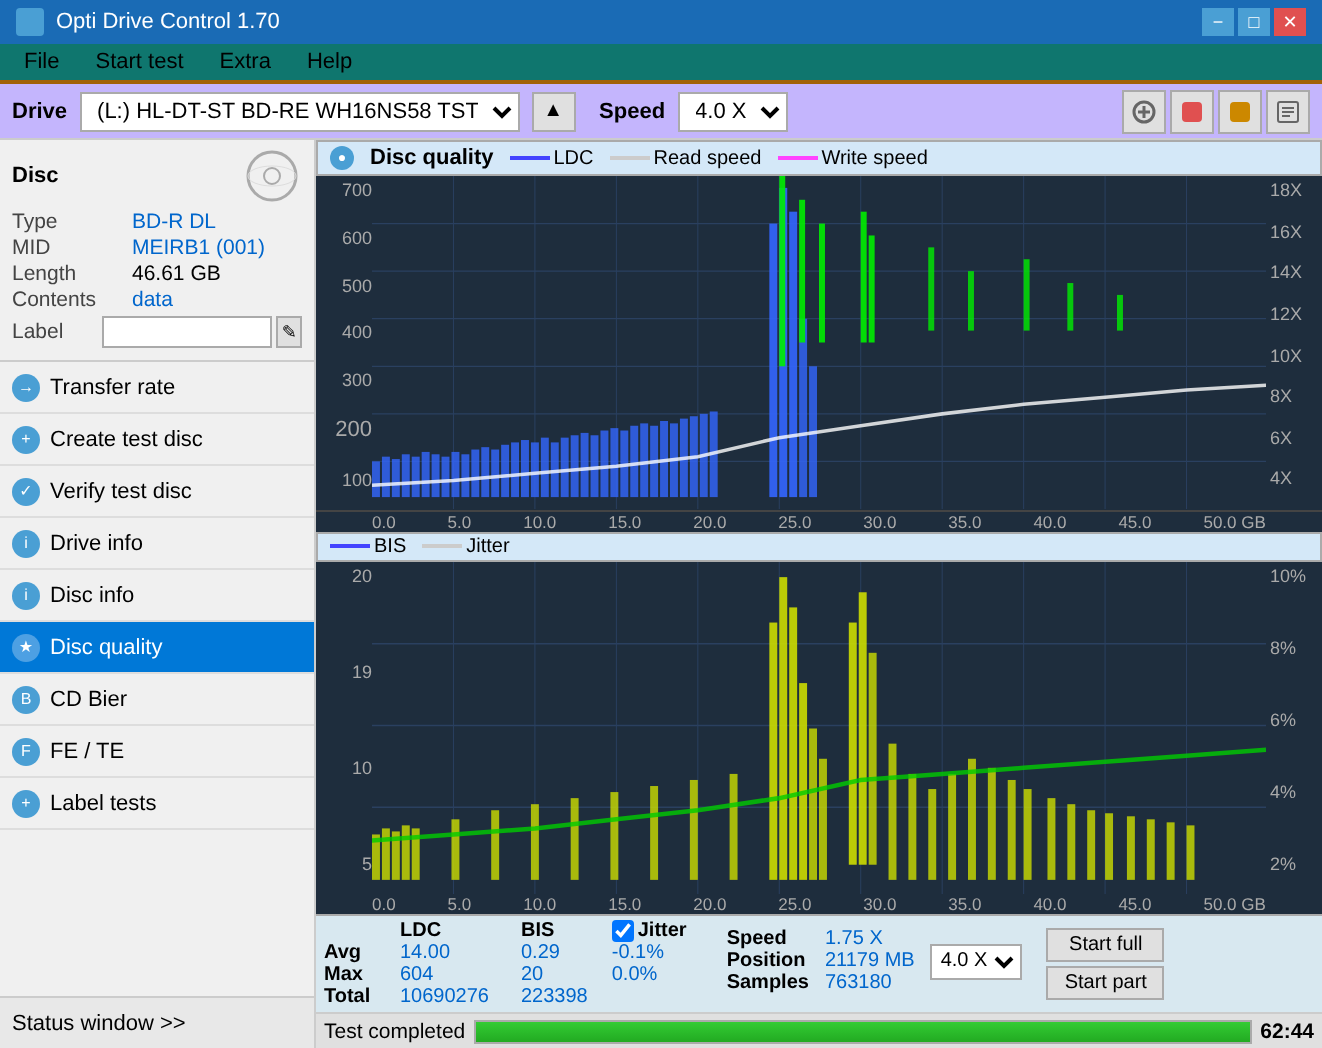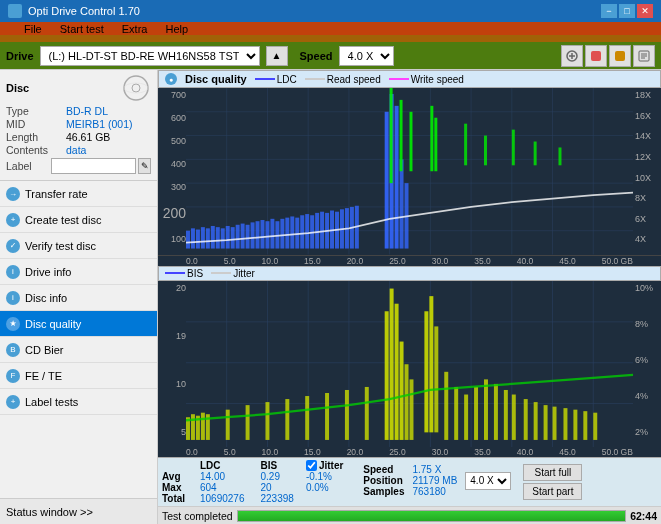--- a/index.html
+++ b/index.html
@@ -28,38 +28,38 @@
     .title-bar-buttons { display: flex; gap: 2px; }
     .title-btn {
       width: 16px; height: 14px; background: #4a9fd4;
       color: white; font-size: 9px; display: flex; align-items: center;
       justify-content: center; cursor: pointer; border: none;
     }
     .title-btn.close { background: #e05050; }
 
     
     .menu-bar {
-      background: #c2410c;
+      background: #0f766e;
       height: 20px;
       display: flex;
       align-items: center;
-      padding: 0 16px;
-      border-bottom: 7px solid #a16207;
+      padding: 0 4px;
+      border-bottom: 2px solid #a16207;
       gap: 2px;
     }
     .menu-item {
       padding: 2px 8px;
       cursor: pointer;
       font-size: 11px;
       color: #000;
     }
 
     
     .drive-bar {
-      background: #4d7c0f;
+      background: #c4b5fd;
       height: 28px;
       display: flex;
       align-items: center;
       padding: 0 6px;
       border-bottom: 1px solid #ccc;
       gap: 6px;
     }
     .drive-label { font-size: 11px; font-weight: bold; }
     .drive-select {
       height: 20px;
@@ -385,21 +385,21 @@
     </div>
 
     <div style="flex:1; background:#1e2d3d; position:relative; border-bottom:1px solid #444; display:flex;">
 
       <div style="width:28px; display:flex; flex-direction:column; justify-content:space-between; padding:2px 0 10px 0; align-items:flex-end; background:#1e2d3d;">
         <span style="font-size:9px;color:#aaa;">700</span>
         <span style="font-size:9px;color:#aaa;">600</span>
         <span style="font-size:9px;color:#aaa;">500</span>
         <span style="font-size:9px;color:#aaa;">400</span>
         <span style="font-size:9px;color:#aaa;">300</span>
-        <span style="font-size:14px;color:#aaa;">200</span>
+        <span style="font-size:11px;color:#aaa;">200</span>
         <span style="font-size:9px;color:#aaa;">100</span>
       </div>
       <div style="flex:1; position:relative; overflow:hidden;">
         <svg width="100%" height="100%" viewBox="0 0 450 140" preserveAspectRatio="none">
 
           <line x1="0" y1="20" x2="450" y2="20" stroke="#2a4060" stroke-width="0.5"></line>
           <line x1="0" y1="40" x2="450" y2="40" stroke="#2a4060" stroke-width="0.5"></line>
           <line x1="0" y1="60" x2="450" y2="60" stroke="#2a4060" stroke-width="0.5"></line>
           <line x1="0" y1="80" x2="450" y2="80" stroke="#2a4060" stroke-width="0.5"></line>
           <line x1="0" y1="100" x2="450" y2="100" stroke="#2a4060" stroke-width="0.5"></line>

